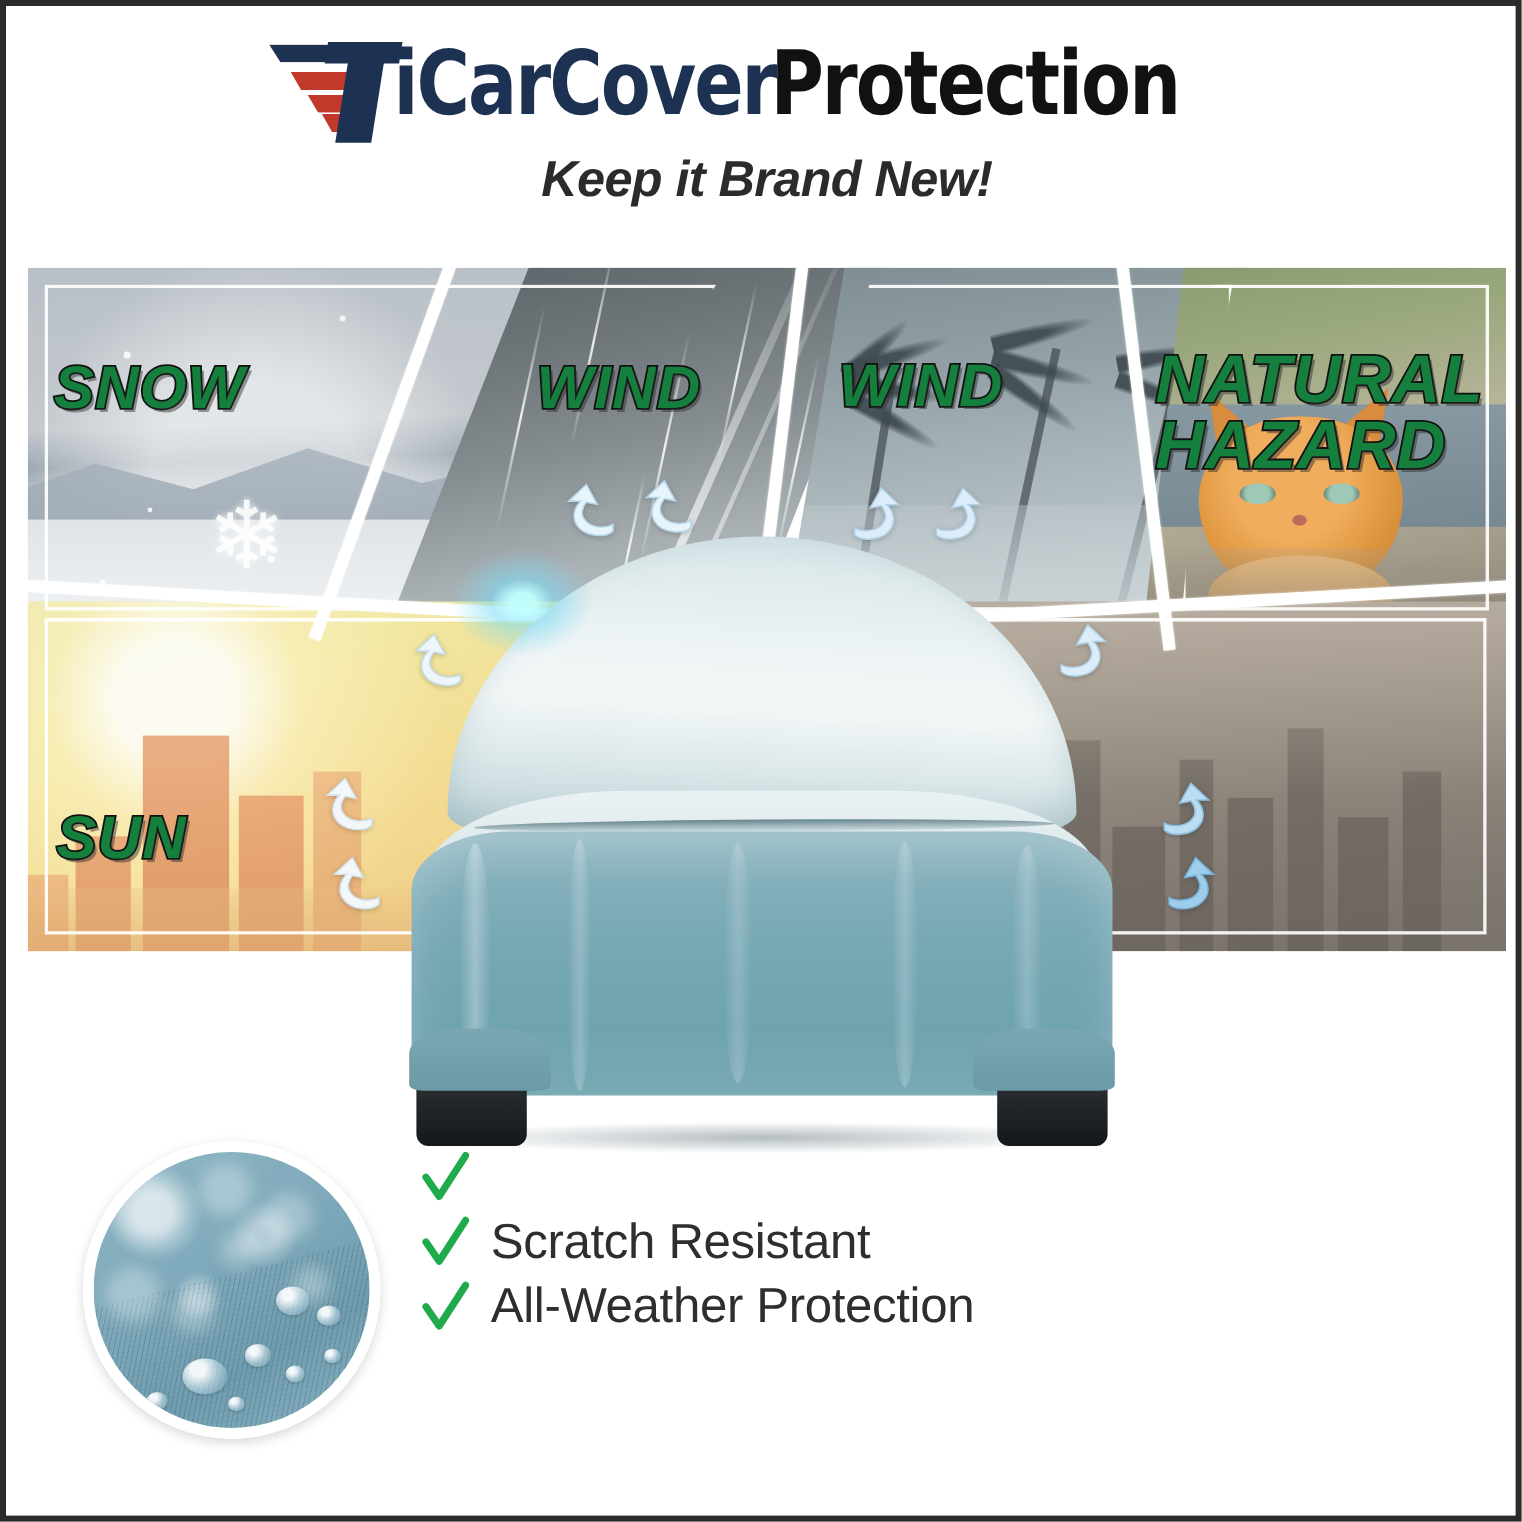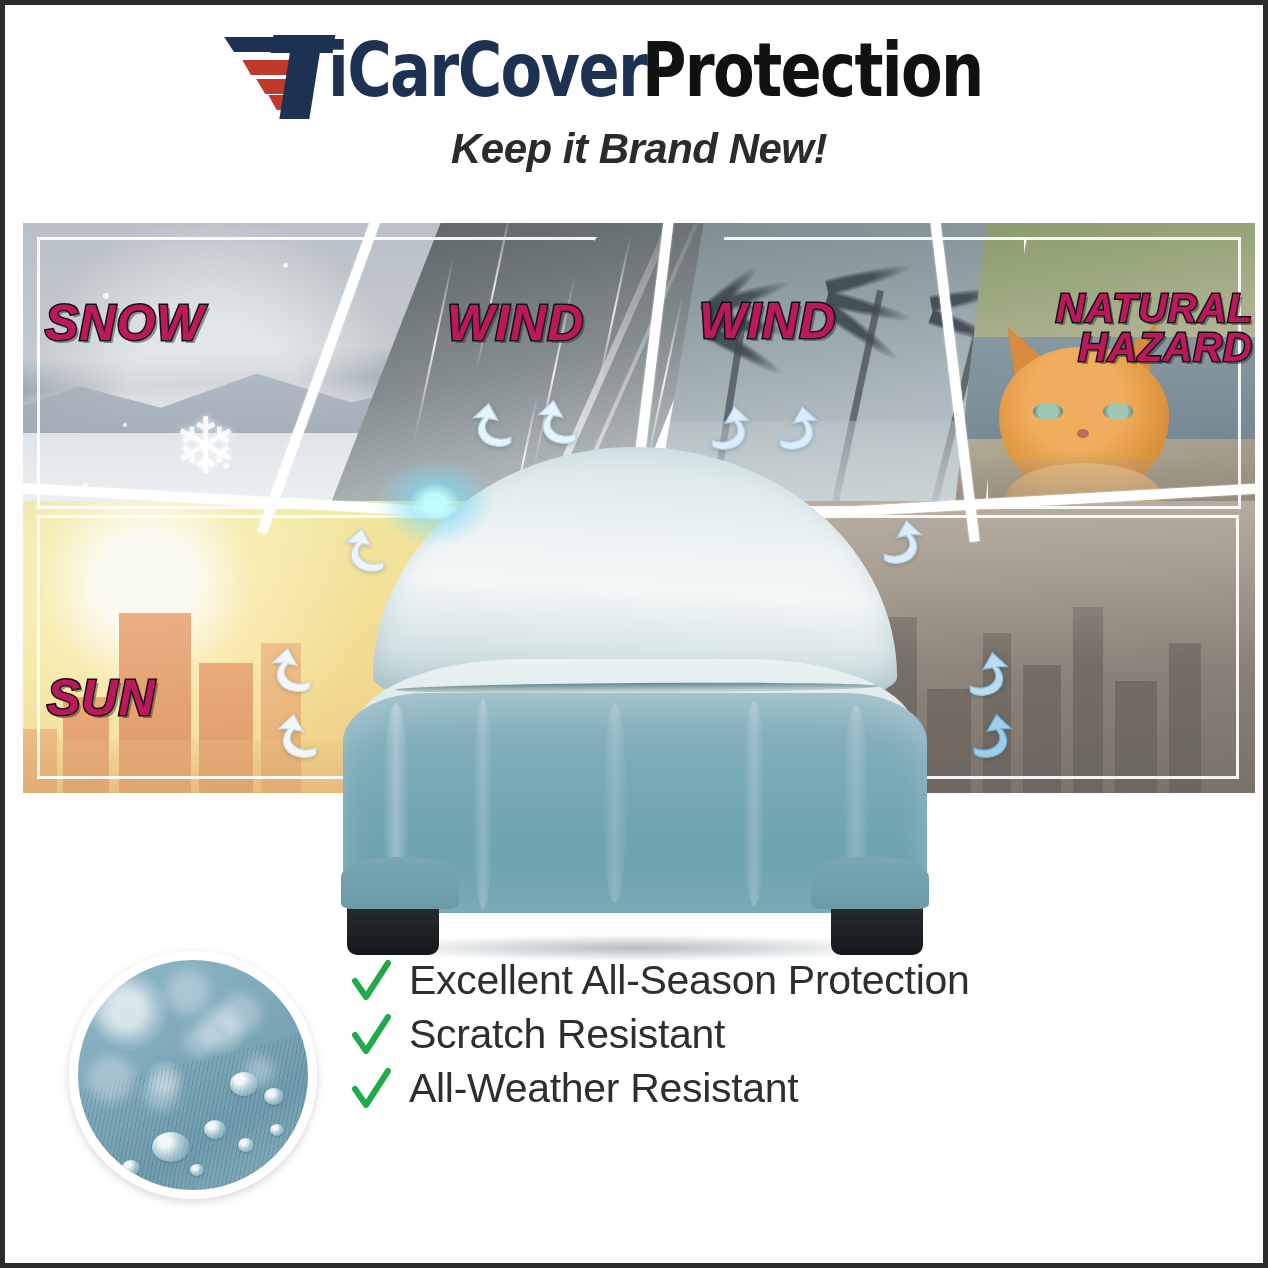--- a/index.html
+++ b/index.html
@@ -86,21 +86,21 @@
   }
   .panel {
     position: absolute;
     overflow: hidden;
     background-size: cover;
     background-position: center;
   }
   .plabel {
     position: absolute;
     font-size: 50px; font-weight: bold; font-style: italic;
-    color: #be185d;
+    color: #15803d;
     letter-spacing: 1px;
     line-height: 0.98;
     -webkit-text-stroke: 3px #111111;
     paint-order: stroke fill;
     text-shadow: 3px 3px 0 rgba(40,40,40,0.45);
     white-space: pre-line;
     z-index: 6;
   }
 
   
@@ -414,21 +414,21 @@
                     background:#c06a5e;"></div>
         <div style="position:absolute;left:18px;top:136px;width:154px;height:66px;
                     border-radius:50% 50% 40% 40%;
                     background:radial-gradient(ellipse at 50% 20%, #f3bc78 0 40%, #e3a457 100%);"></div>
       </div>
       <div style="position:absolute;left:0;bottom:0;width:100%;height:22%;
                   background:linear-gradient(180deg,rgba(168,160,142,.2),rgba(143,135,120,.8))"></div>
     </div>
     <div class="pframe" style="left:962px;top:14px;width:256px;height:272px;
          clip-path: polygon(10% 0, 100% 0, 100% 100%, 0 100%);"></div>
-    <div class="plabel" style="left:940px; top:66px; text-align:right; width:290px; font-size:40px;">NATURAL
+    <div class="plabel" style="left:940px; top:66px; text-align:left; width:290px; font-size:56px;">NATURAL
 HAZARD</div>
 
     <div class="panel" id="p-sun">
       <div class="bldg" style="left:96px;width:72px;height:180px"></div>
       <div class="bldg" style="left:176px;width:54px;height:130px"></div>
       <div class="bldg" style="left:40px;width:46px;height:96px"></div>
       <div class="bldg" style="left:238px;width:40px;height:150px;opacity:.55"></div>
       <div class="bldg" style="left:-10px;width:44px;height:64px;opacity:.6"></div>
       <div style="position:absolute;left:0;bottom:0;width:100%;height:18%;
                   background:linear-gradient(180deg,rgba(235,195,140,.25),rgba(224,175,118,.6))"></div>
@@ -551,38 +551,37 @@
   </div>
 
   <div id="bullets">
 
     <div class="bullet">
       <span class="check">
         <svg viewBox="0 0 40 46">
             <path d="M4 22 L15 38 L37 4" fill="none" stroke="#1faa4b" stroke-width="6" stroke-linecap="round" stroke-linejoin="round"></path>
           </svg>
       </span>
-      <span class="btext">Excellent All-Season Protection</span>
     </div>
 
     <div class="bullet">
       <span class="check">
         <svg viewBox="0 0 40 46">
             <path d="M4 22 L15 38 L37 4" fill="none" stroke="#1faa4b" stroke-width="6" stroke-linecap="round" stroke-linejoin="round"></path>
           </svg>
       </span>
       <span class="btext">Scratch Resistant</span>
     </div>
 
 
 
     <div class="bullet">
       <span class="check">
         <svg viewBox="0 0 40 46">
             <path d="M4 22 L15 38 L37 4" fill="none" stroke="#1faa4b" stroke-width="6" stroke-linecap="round" stroke-linejoin="round"></path>
           </svg>
       </span>
-      <span class="btext">All-Weather Resistant</span>
+      <span class="btext">All-Weather Protection</span>
     </div>
 
   </div>
 
 </div>
 
 </body></html>

